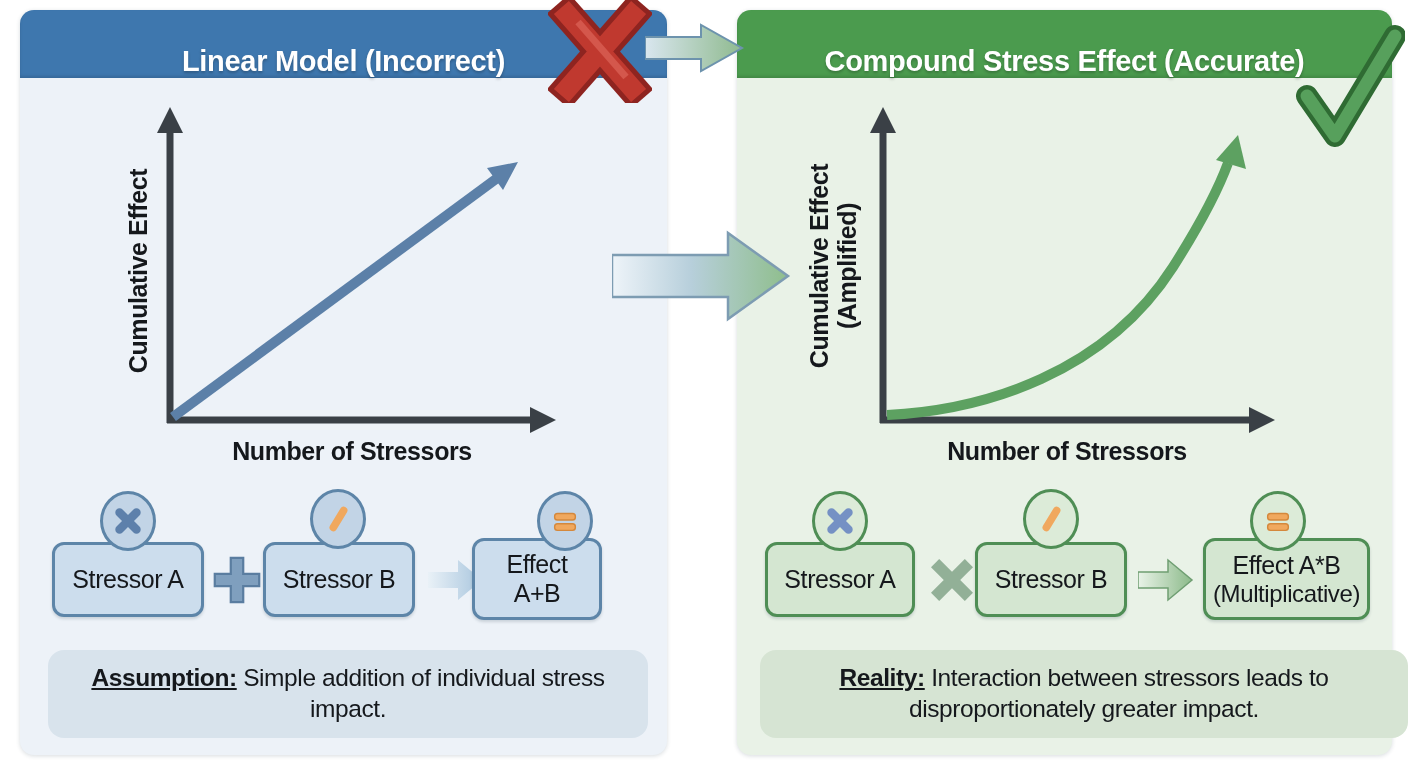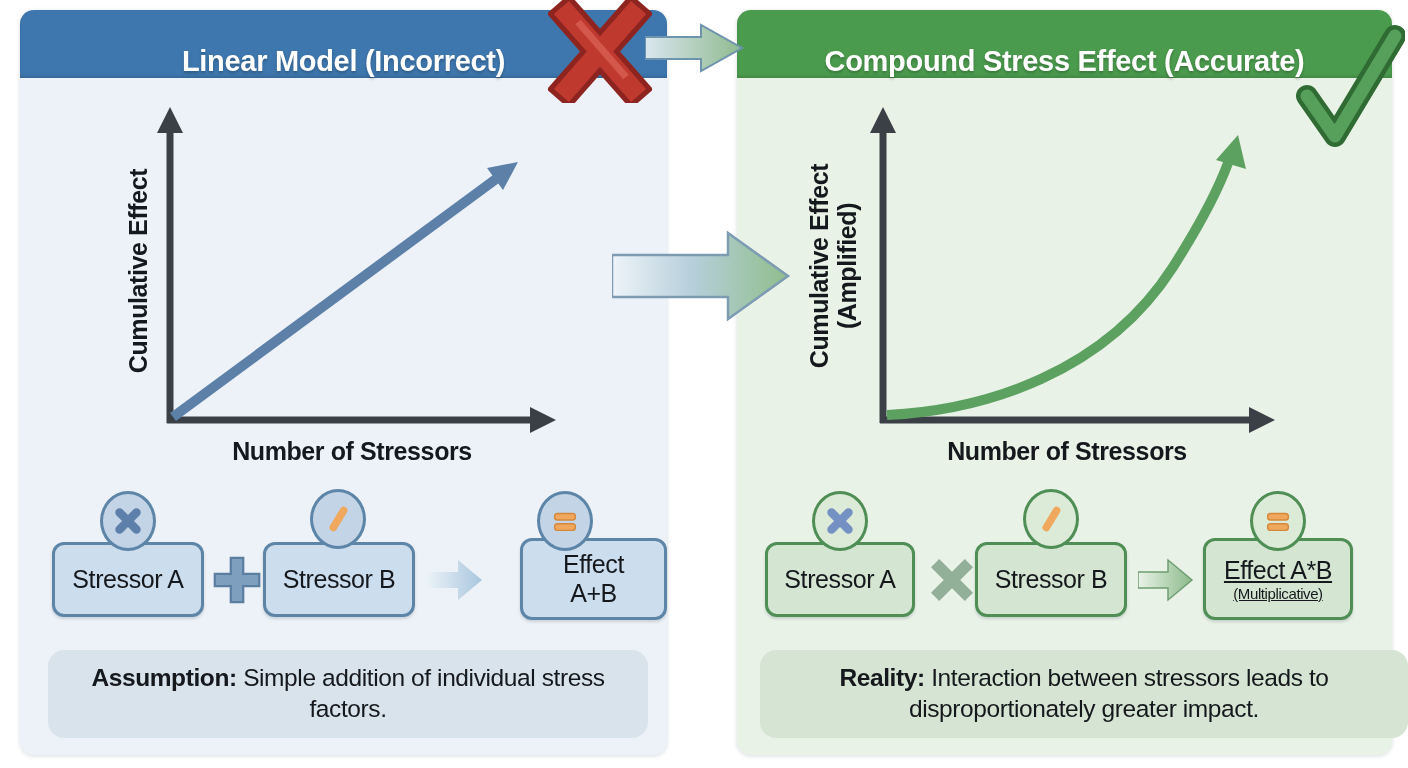--- a/index.html
+++ b/index.html
@@ -52,23 +52,23 @@
   .green-badge { background:#dcebd8; border:3px solid #4f8e55; }
 
   .note {
     position:absolute; top:650px; height:88px; border-radius:16px;
     display:flex; align-items:center; justify-content:center;
     font-size:24.5px; letter-spacing:-0.4px; text-align:center; line-height:1.25;
     padding:0 30px;
   }
   .note-left  { left:48px;  width:600px; background:#d8e3ec; }
   .note-right { left:760px; width:648px; background:#d6e4d3; }
-  .note b { font-weight:bold; }
-
-  .fine { font-size:15px; }
+  .note b { font-weight:bold;text-decoration:underline; }
+
+  .fine { font-size:24px; }
 </style>
 </head>
 <body>
 
 <div class="panel panel-left">
   <div class="panel-header">
     <div class="panel-title">Linear Model (Incorrect)</div>
   </div>
 </div>
 
@@ -169,21 +169,21 @@
 <svg class="abs" style="left:428px; top:557px;" width="56" height="46" viewBox="0 0 56 46">
   <defs>
     <linearGradient id="lfArrow" x1="0" y1="0" x2="1" y2="0">
       <stop offset="0" stop-color="#e9f1f7"></stop>
         <stop offset="1" stop-color="#a9c6de"></stop>
     </linearGradient>
   </defs>
   <polygon points="0,15 30,15 30,3 54,23 30,43 30,31 0,31" fill="url(#lfArrow)"></polygon>
 </svg>
 
-<div class="flow-box blue-box" style="left:520px; top:538px; width:147px; height:82px;">
+<div class="flow-box blue-box" style="left:472px; top:538px; width:130px; height:82px;">
   <div>Effect</div>
   <div>A+B</div>
 </div>
 <div class="badge blue-badge" style="left:537px; top:491px;">
   <svg width="32" height="32" viewBox="0 0 34 34">
     <rect x="6" y="9" width="22" height="7" rx="3" fill="#f0a85e" stroke="#d4883c" stroke-width="1.5"></rect>
     <rect x="6" y="20" width="22" height="7" rx="3" fill="#f0a85e" stroke="#d4883c" stroke-width="1.5"></rect>
   </svg>
 </div>
 
@@ -218,29 +218,29 @@
 <svg class="abs" style="left:1138px; top:557px;" width="56" height="46" viewBox="0 0 56 46">
   <defs>
     <linearGradient id="rfArrow" x1="0" y1="0" x2="1" y2="0">
       <stop offset="0" stop-color="#e9f3e8"></stop>
         <stop offset="1" stop-color="#8cba8a"></stop>
     </linearGradient>
   </defs>
   <polygon points="0,15 30,15 30,3 54,23 30,43 30,31 0,31" fill="url(#rfArrow)" stroke="#6f9e72" stroke-width="1.5"></polygon>
 </svg>
 
-<div class="flow-box green-box" style="left:1203px; top:538px; width:150px; height:82px;text-decoration:underline;">
+<div class="flow-box green-box" style="left:1203px; top:538px; width:167px; height:82px;">
   <div>Effect A*B</div>
   <div class="fine">(Multiplicative)</div>
 </div>
 <div class="badge green-badge" style="left:1250px; top:491px;">
   <svg width="32" height="32" viewBox="0 0 34 34">
     <rect x="6" y="9" width="22" height="7" rx="3" fill="#f0a85e" stroke="#d4883c" stroke-width="1.5"></rect>
     <rect x="6" y="20" width="22" height="7" rx="3" fill="#f0a85e" stroke="#d4883c" stroke-width="1.5"></rect>
   </svg>
 </div>
 
 <div class="note note-left">
-  <span><b>Assumption:</b><span> Simple addition of individual stress factors.</span></span>
+  <span><b>Assumption:</b><span> Simple addition of individual stress impact.</span></span>
 </div>
 <div class="note note-right">
   <span><b>Reality:</b><span> Interaction between stressors leads to disproportionately greater impact.</span></span>
 </div>
 
 </body></html>

